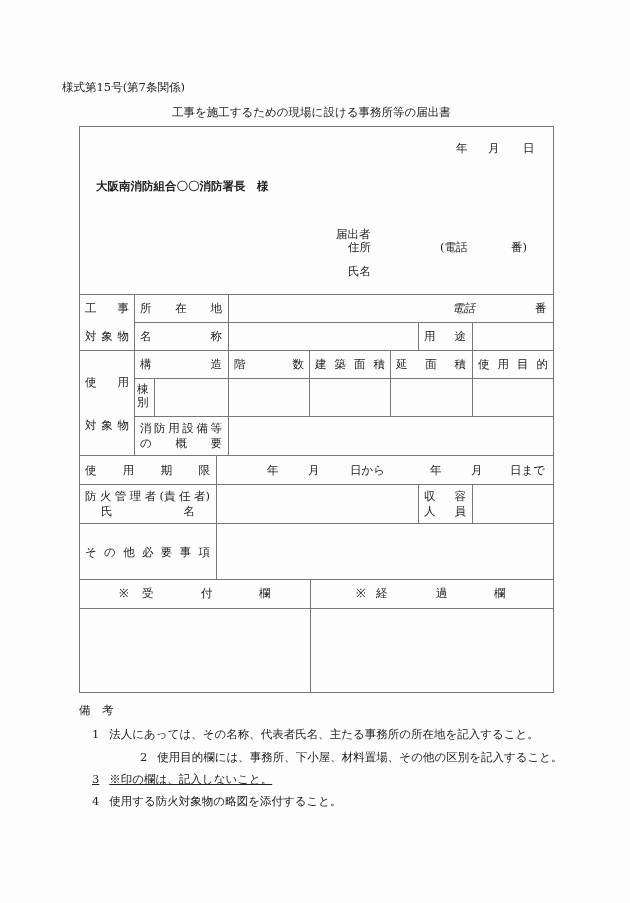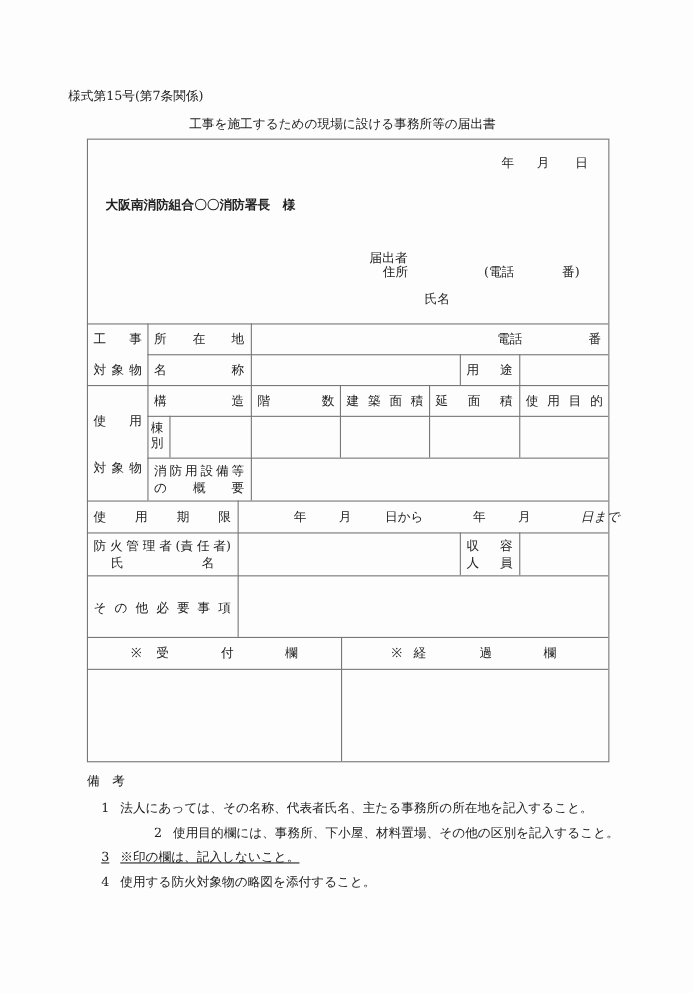--- a/index.html
+++ b/index.html
@@ -21,21 +21,21 @@
 <div class="box" style="left:79px;top:126px;width:475px;height:567px;"></div>
 
 <div class="t" style="left:456px;top:141px;">年</div>
 <div class="t" style="left:488px;top:141px;">月</div>
 <div class="t" style="left:523px;top:141px;">日</div>
 <div class="t" style="left:96px;top:179px;font-weight:bold;">大阪南消防組合〇〇消防署長　様</div>
 <div class="t" style="left:336px;top:215px;margin-top:12px;">届出者</div>
 <div class="t" style="left:348px;top:240px;">住所</div>
 <div class="t" style="left:440px;top:240px;">(電話</div>
 <div class="t" style="left:511px;top:240px;">番)</div>
-<div class="t" style="left:348px;top:264px;margin-left:38px;">氏名</div>
+<div class="t" style="left:348px;top:264px;">氏名</div>
 
 <div class="hl" style="left:79px;top:294px;width:474px;"></div>
 <div class="hl" style="left:134px;top:322px;width:419px;"></div>
 <div class="hl" style="left:79px;top:350px;width:474px;"></div>
 <div class="hl" style="left:134px;top:378px;width:419px;"></div>
 <div class="hl" style="left:134px;top:416px;width:419px;"></div>
 <div class="hl" style="left:79px;top:455px;width:474px;"></div>
 <div class="hl" style="left:79px;top:484px;width:474px;"></div>
 <div class="hl" style="left:79px;top:523px;width:474px;"></div>
 <div class="hl" style="left:79px;top:579px;width:474px;"></div>
@@ -62,21 +62,21 @@
   <span>対</span>
     <span>象</span>
     <span>物</span>
 </div>
 <div class="t sp" style="left:140px;top:301px;width:82px;">
   <span>所</span>
     <span>在</span>
     <span>地</span>
 </div>
 <div class="fill" style="left:229px;top:295px;width:323px;height:27px;"></div>
-<div class="t" style="left:452px;top:301px;">電話</div>
+<div class="t" style="left:452px;top:301px;font-style:italic;">電話</div>
 <div class="t" style="left:535px;top:301px;">番</div>
 
 <div class="t sp" style="left:140px;top:329px;width:82px;">
   <span>名</span>
     <span>称</span>
 </div>
 <div class="fill" style="left:229px;top:323px;width:188px;height:27px;"></div>
 <div class="t sp" style="left:424px;top:329px;width:42px;">
   <span>用</span>
     <span>途</span>
@@ -147,21 +147,21 @@
     <span>用</span>
     <span>期</span>
     <span>限</span>
 </div>
 <div class="fill" style="left:217px;top:456px;width:335px;height:28px;"></div>
 <div class="t" style="left:267px;top:463px;">年</div>
 <div class="t" style="left:308px;top:463px;">月</div>
 <div class="t" style="left:350px;top:463px;">日から</div>
 <div class="t" style="left:430px;top:463px;">年</div>
 <div class="t" style="left:471px;top:463px;">月</div>
-<div class="t" style="left:528px;top:463px;font-style:italic;">日まで</div>
+<div class="t" style="left:510px;top:463px;">日まで</div>
 
 <div class="t sp" style="left:85px;top:489px;width:125px;">
   <span>防</span>
     <span>火</span>
     <span>管</span>
     <span>理</span>
     <span>者</span>
     <span>(責</span>
     <span>任</span>
     <span>者)</span>

